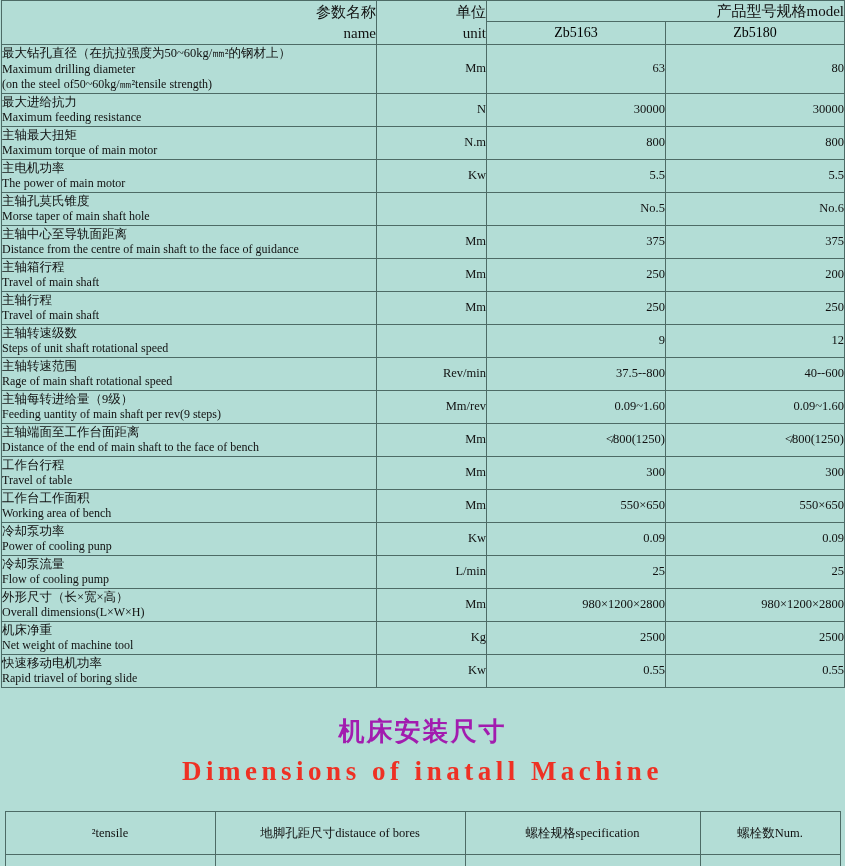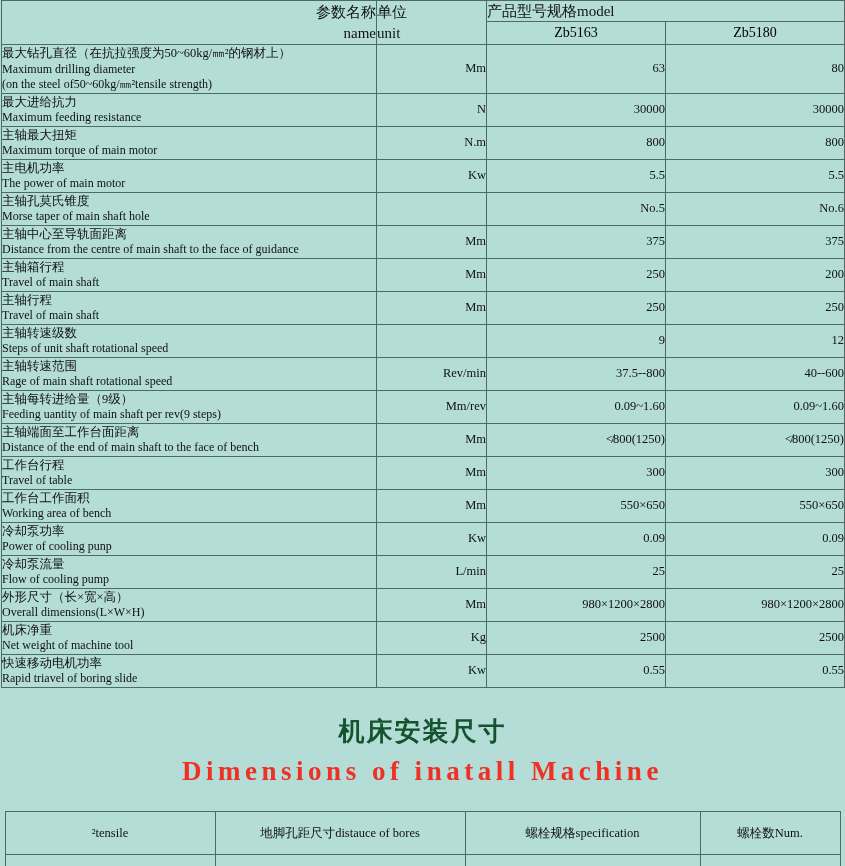--- a/index.html
+++ b/index.html
@@ -33,21 +33,21 @@
     padding: 0;
     vertical-align: middle;
     font-weight: normal;
     background: #b3ddd6;
   }
   .c-name  { width: 375px; }
   .c-unit  { width: 110px; }
   .c-mod   { width: 179px; }
 
   .hdr-cell {
-    text-align: left;
+    text-align: right;
     font-size: 15px;
     line-height: 1.35;
     padding: 6px 4px;
     color: #111;
   }
   .hdr-cell.left {
     text-align: right;
     padding-left: 22px;
   }
   .hdr-model {
@@ -78,21 +78,21 @@
     color: #111;
   }
   tr.row { height: 33px; }
 
   
   .banner {
     text-align: center;
     padding: 24px 0 10px 0;
   }
   .banner .t1 {
-    color: #14532d;
+    color: #a21caf;
     font-size: 26px;
     font-weight: bold;
     letter-spacing: 2px;
     font-family: "Liberation Serif", serif;
     line-height: 1.5;
   }
   .banner .t2 {
     color: #ee3124;
     font-size: 27px;
     font-weight: bold;

